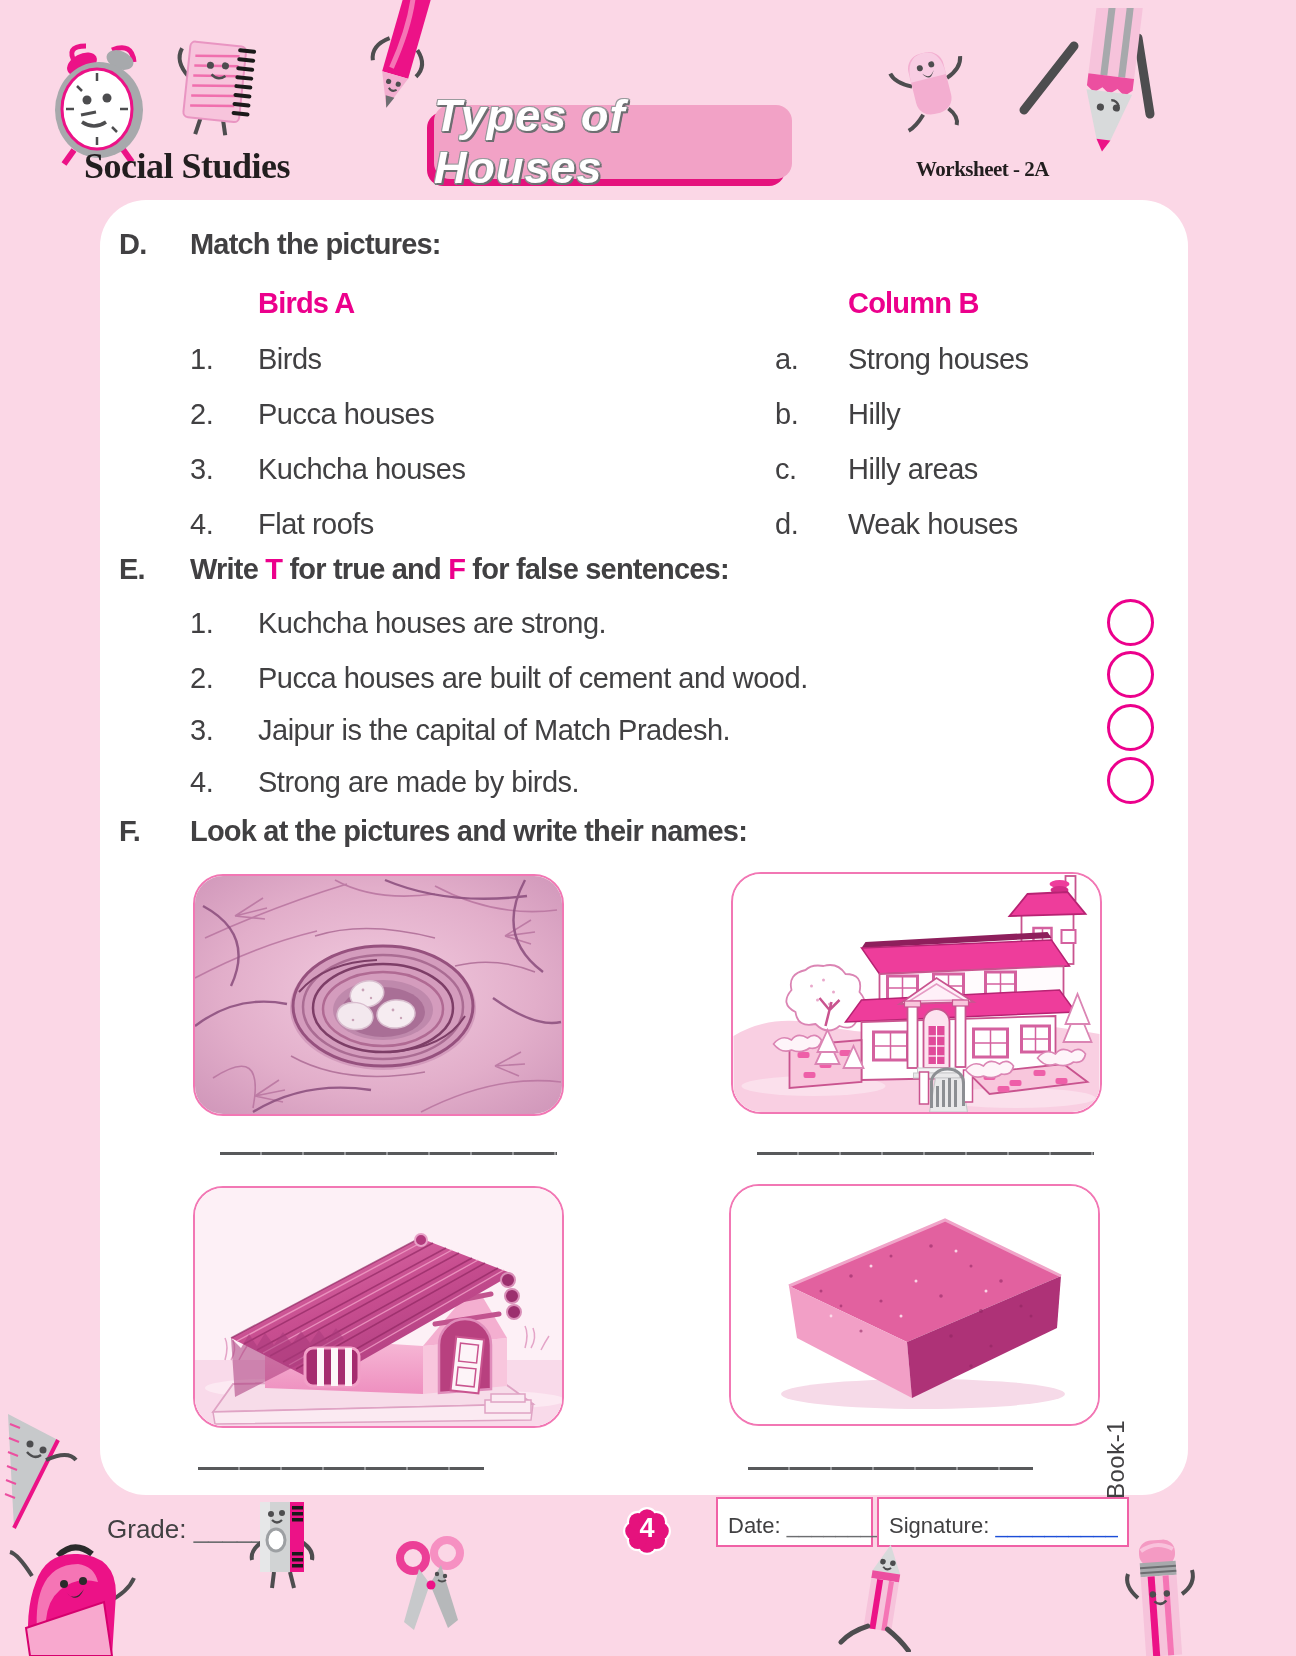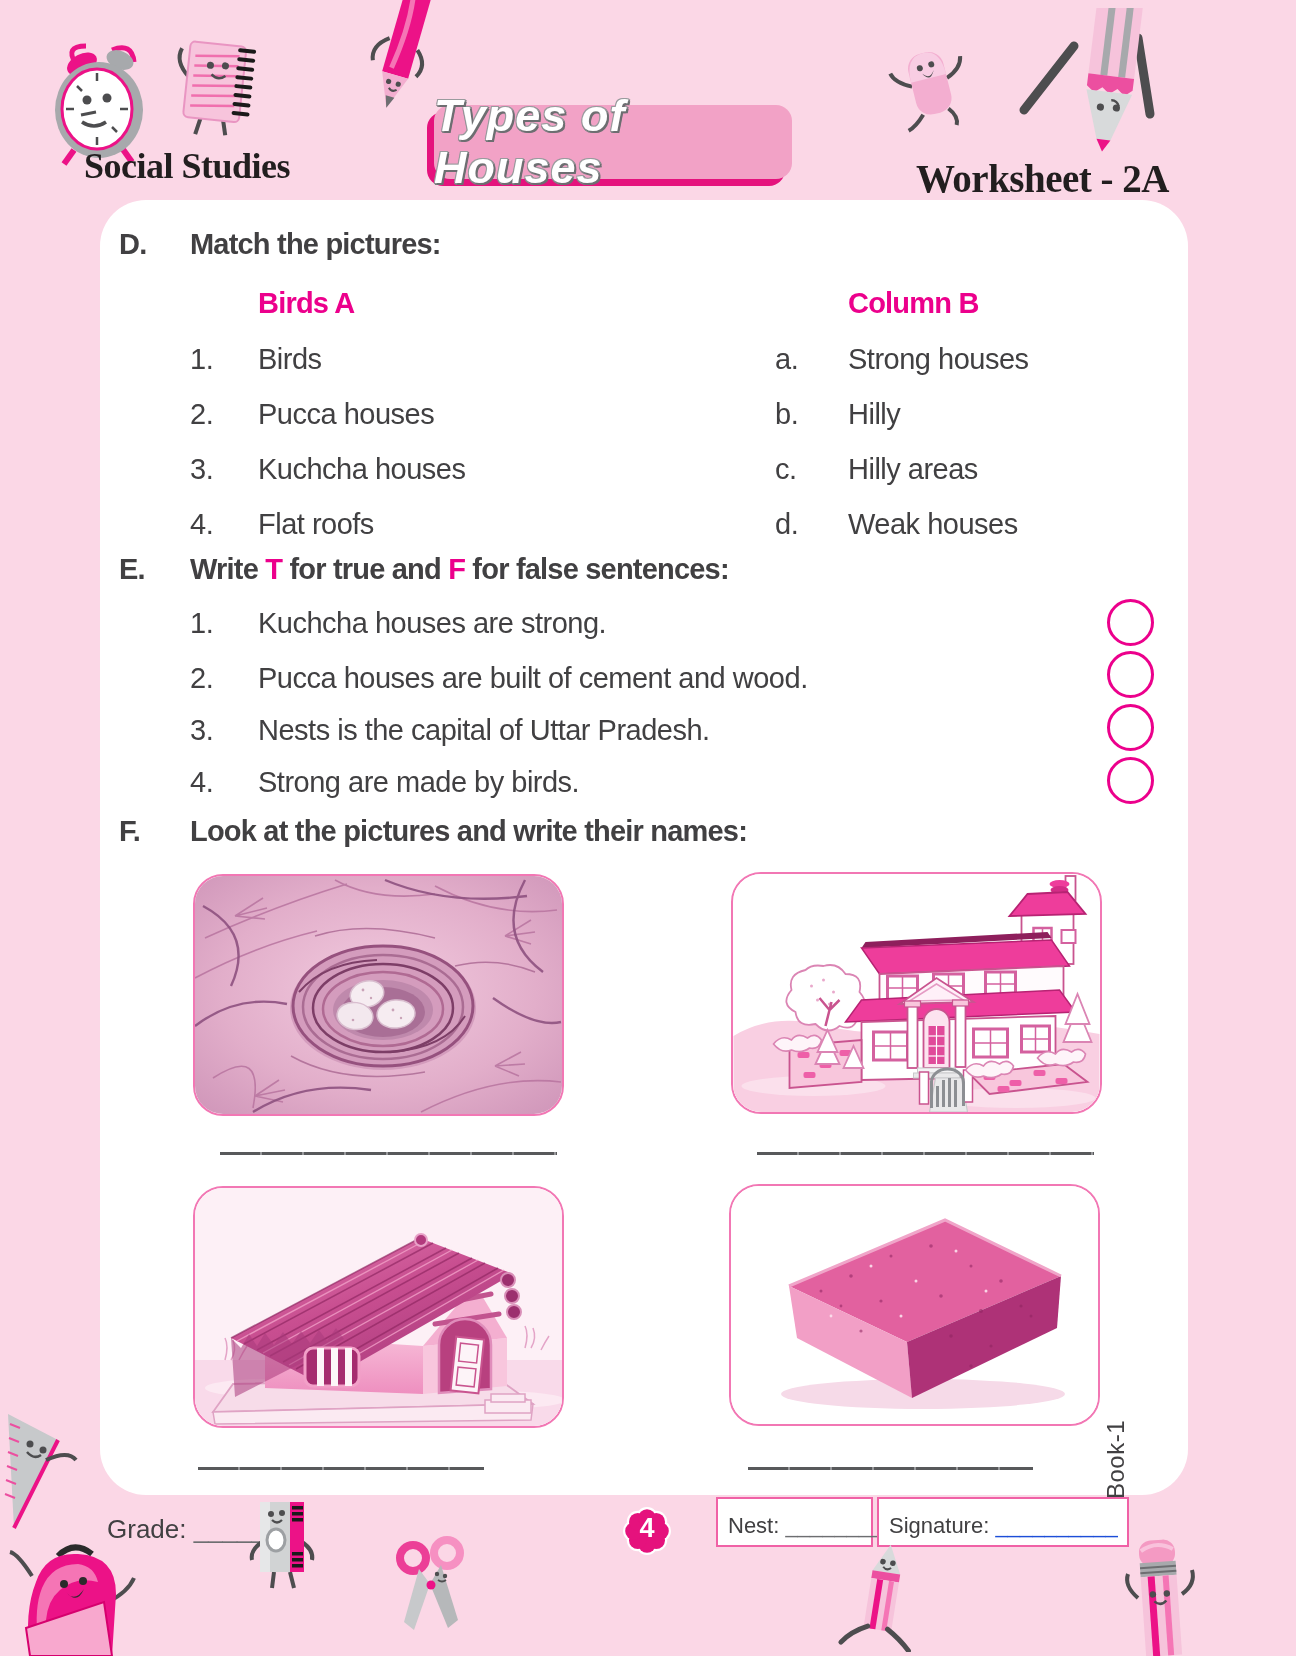--- a/index.html
+++ b/index.html
@@ -135,21 +135,21 @@
         <path d="M104,92 a7,7 0 0 1 8,5" stroke="#4D4D4F" stroke-width="2.5" fill="none"></path>
         <polygon points="94,132 108,132 101,144" fill="#EC1287"></polygon>
       </g>
     </svg>
   </div>
 
   <div class="tx serif" style="left:84px;top:146px;font-size:36px">Social Studies</div>
   <div class="titlebox">
     <span class="titletext">Types of Houses</span>
   </div>
-  <div class="tx serif" style="left:916px;top:157px;font-size:39px">Worksheet - 2A</div>
+  <div class="tx serif" style="left:916px;top:157px;font-size:21px">Worksheet - 2A</div>
 
   <div class="panel"></div>
 
   <div class="tx bold" style="left:119px;top:228px">D.</div>
   <div class="tx bold" style="left:190px;top:228px">Match the pictures:</div>
   <div class="tx bold pink" style="left:258px;top:287px">Birds A</div>
   <div class="tx bold pink" style="left:848px;top:287px">Column B</div>
 
   <div class="tx" style="left:190px;top:343px">1.</div>
   <div class="tx" style="left:258px;top:343px">Birds</div>
@@ -172,21 +172,21 @@
   <div class="tx" style="left:848px;top:508px">Weak houses</div>
 
   <div class="tx bold" style="left:119px;top:553px">E.</div>
   <div class="tx bold" style="left:190px;top:553px"><span>Write </span><span class="pink">T</span><span> for true and </span><span class="pink">F</span><span> for false sentences:</span></div>
 
   <div class="tx" style="left:190px;top:607px">1.</div>
   <div class="tx" style="left:258px;top:607px">Kuchcha houses are strong.</div>
   <div class="tx" style="left:190px;top:662px">2.</div>
   <div class="tx" style="left:258px;top:662px">Pucca houses are built of cement and wood.</div>
   <div class="tx" style="left:190px;top:714px">3.</div>
-  <div class="tx" style="left:258px;top:714px">Nests is the capital of Uttar Pradesh.</div>
+  <div class="tx" style="left:258px;top:714px">Jaipur is the capital of Match Pradesh.</div>
   <div class="tx" style="left:190px;top:766px">4.</div>
   <div class="tx" style="left:258px;top:766px">Strong are made by birds.</div>
 
   <div class="circleTF" style="left:1107px;top:599px"></div>
   <div class="circleTF" style="left:1107px;top:651px"></div>
   <div class="circleTF" style="left:1107px;top:704px"></div>
   <div class="circleTF" style="left:1107px;top:757px"></div>
 
   <div class="tx bold" style="left:119px;top:815px">F.</div>
   <div class="tx bold" style="left:190px;top:815px">Look at the pictures and write their names:</div>
@@ -497,21 +497,21 @@
           <circle cx="-13" cy="0" r="8.8"></circle>
           <circle cx="-9.2" cy="-9.2" r="8.8"></circle>
         <circle cx="0" cy="-13" r="8.8"></circle>
           <circle cx="9.2" cy="-9.2" r="8.8"></circle>
       </g>
     </svg>
     <span class="num">4</span>
   </div>
 
   <div class="fieldbox" style="left:716px;top:1497px;width:157px">
-    <span>Nest:</span>&nbsp;<span style="color:#6D6E71">________</span>
+    <span>Date:</span>&nbsp;<span style="color:#6D6E71">________</span>
   </div>
   <div class="fieldbox" style="left:877px;top:1497px;width:252px">
     <span>Signature:</span>&nbsp;<span style="color:#1d4ed8">__________</span>
   </div>
 
   <div class="book">Book-1</div>
 
   <div class="deco" style="left:-6px;top:1406px">
     <svg width="84" height="132" viewBox="0 0 84 132">
       <polygon points="14,8 64,34 20,122" fill="#C7C9CB"></polygon>

